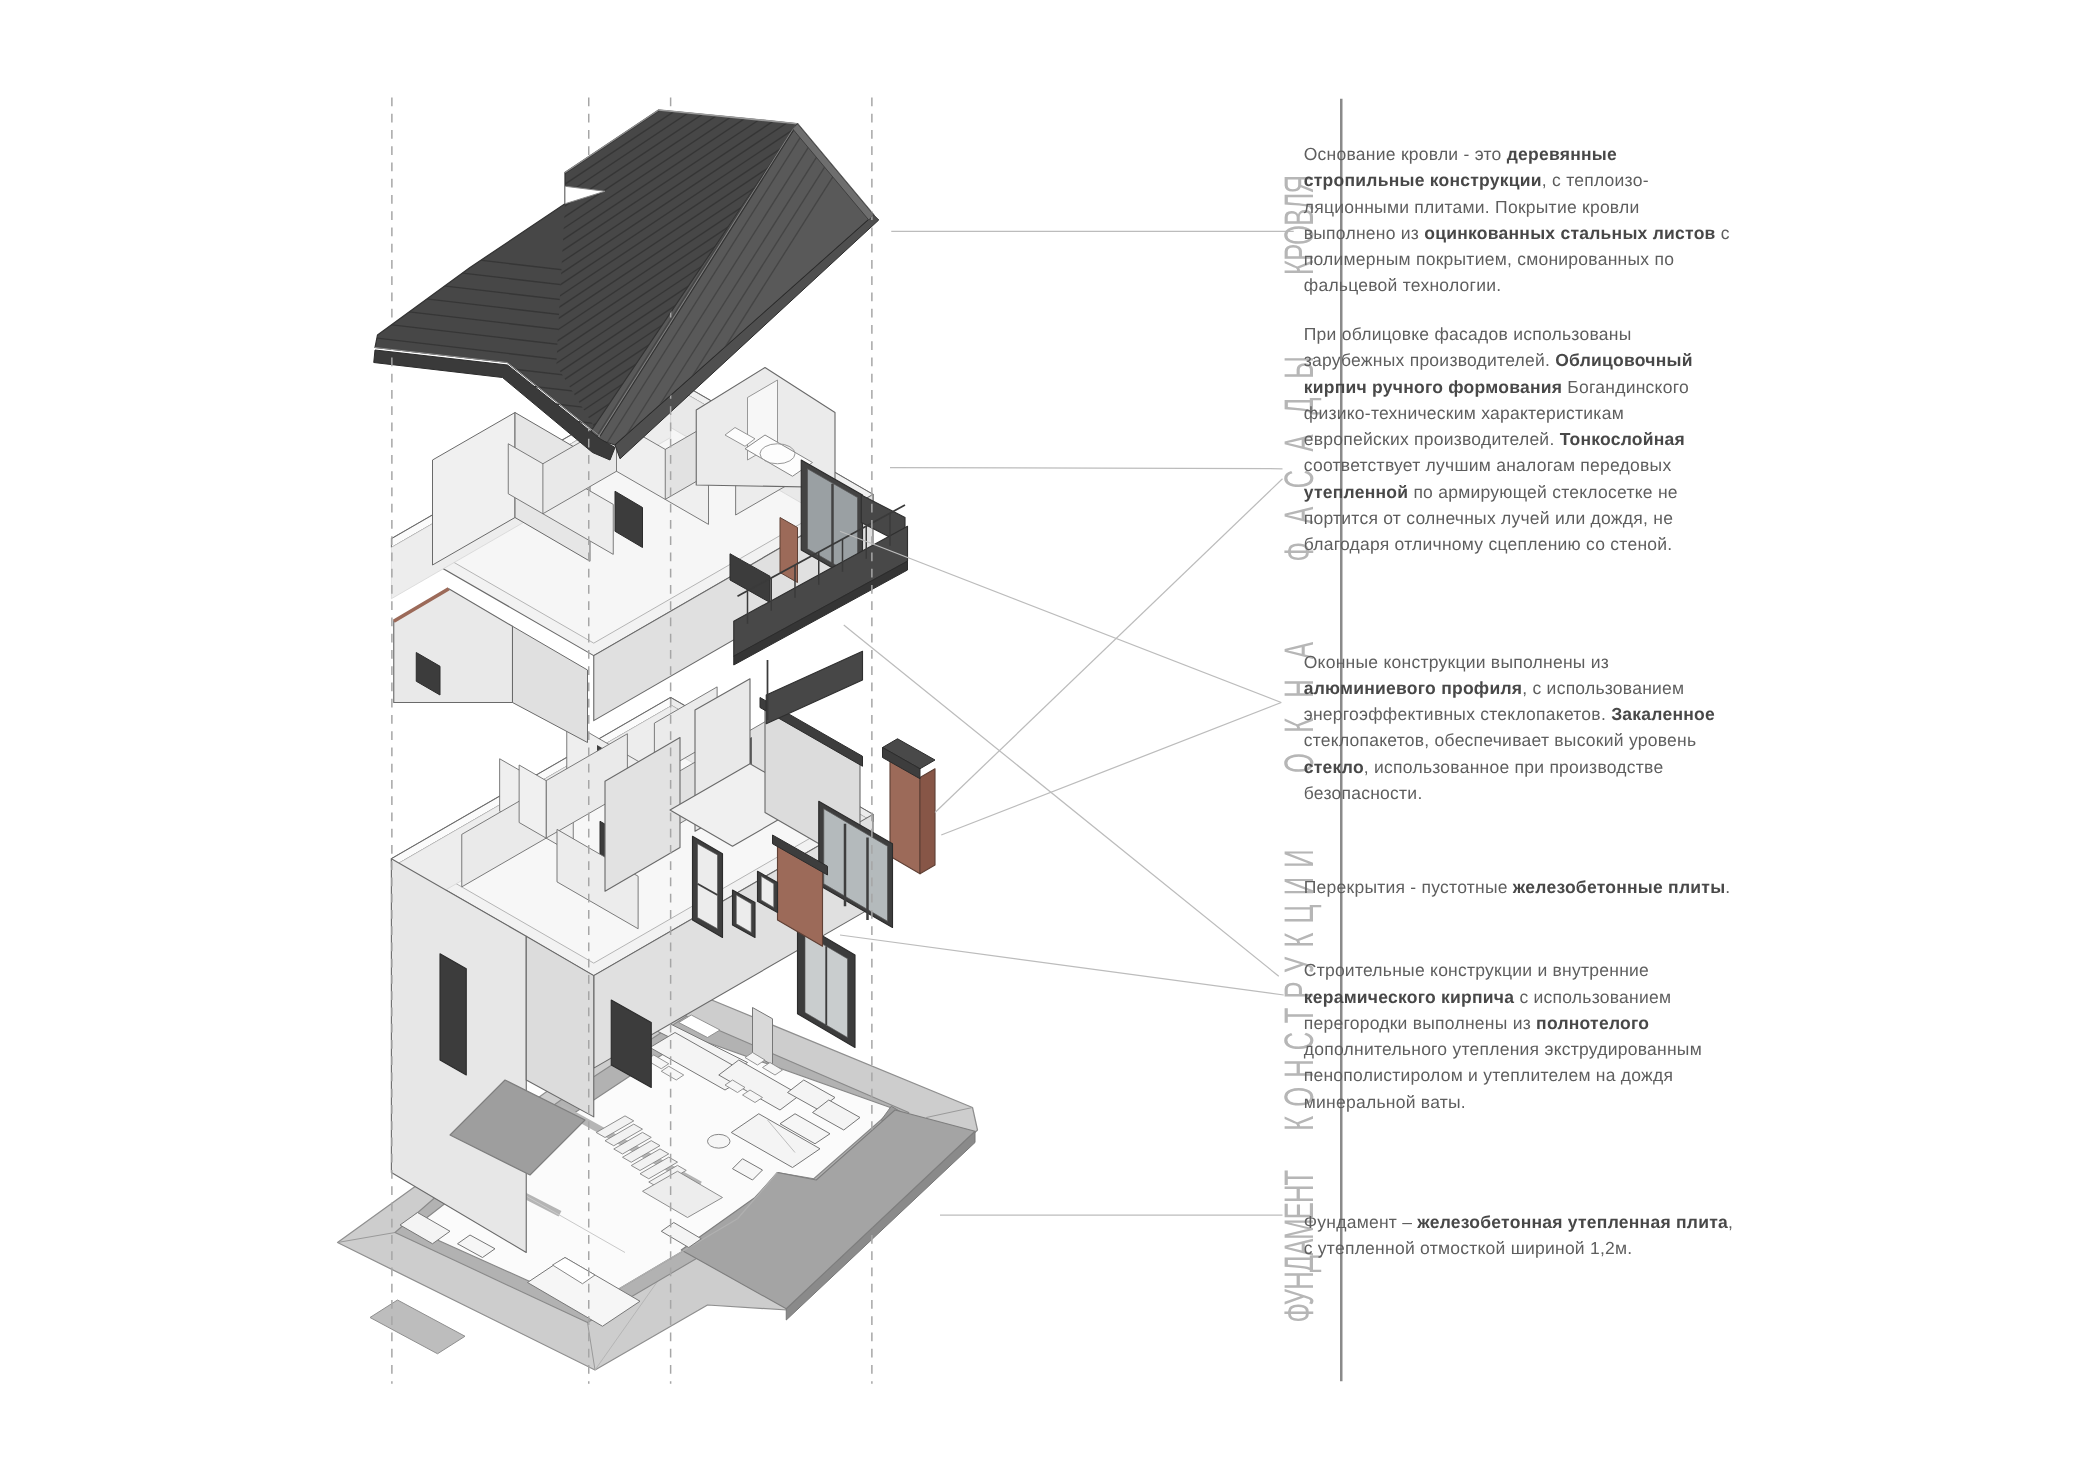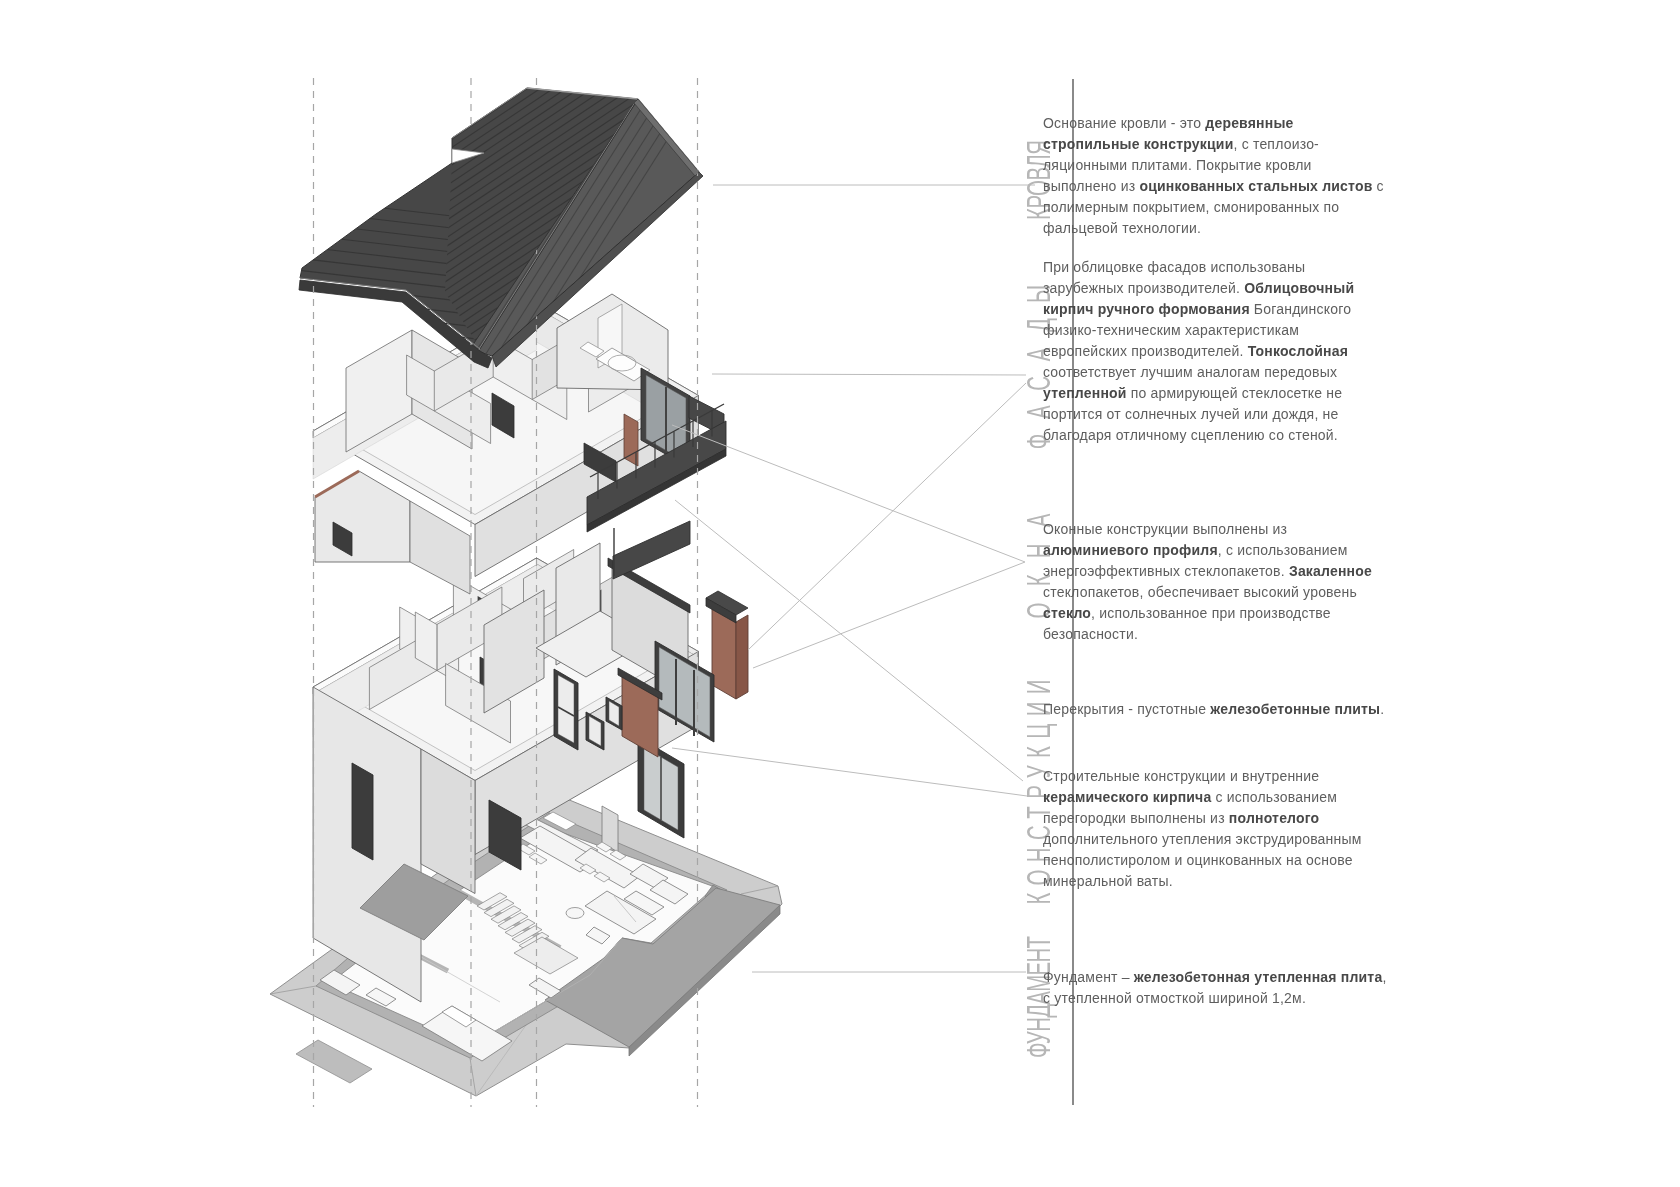--- a/index.html
+++ b/index.html
@@ -453,20 +453,20 @@
 
 <div class="para" style="top:699px">
 <div class="ln">Перекрытия - пустотные <b>железобетонные плиты</b>.</div>
 </div>
 
 <div class="para" style="top:766px">
 <div class="ln">Строительные конструкции и внутренние</div>
 <div class="ln"><b>керамического кирпича</b> с использованием</div>
 <div class="ln">перегородки выполнены из <b>полнотелого</b></div>
 <div class="ln">дополнительного утепления экструдированным</div>
-<div class="ln">пенополистиролом и оцинкованных на основе</div>
+<div class="ln">пенополистиролом и утеплителем на дождя</div>
 <div class="ln">минеральной ваты.</div>
 </div>
 
 <div class="para" style="top:967px">
 <div class="ln">Фундамент – <b>железобетонная утепленная плита</b>,</div>
 <div class="ln">с утепленной отмосткой шириной 1,2м.</div>
 </div>
 
 </body></html>

